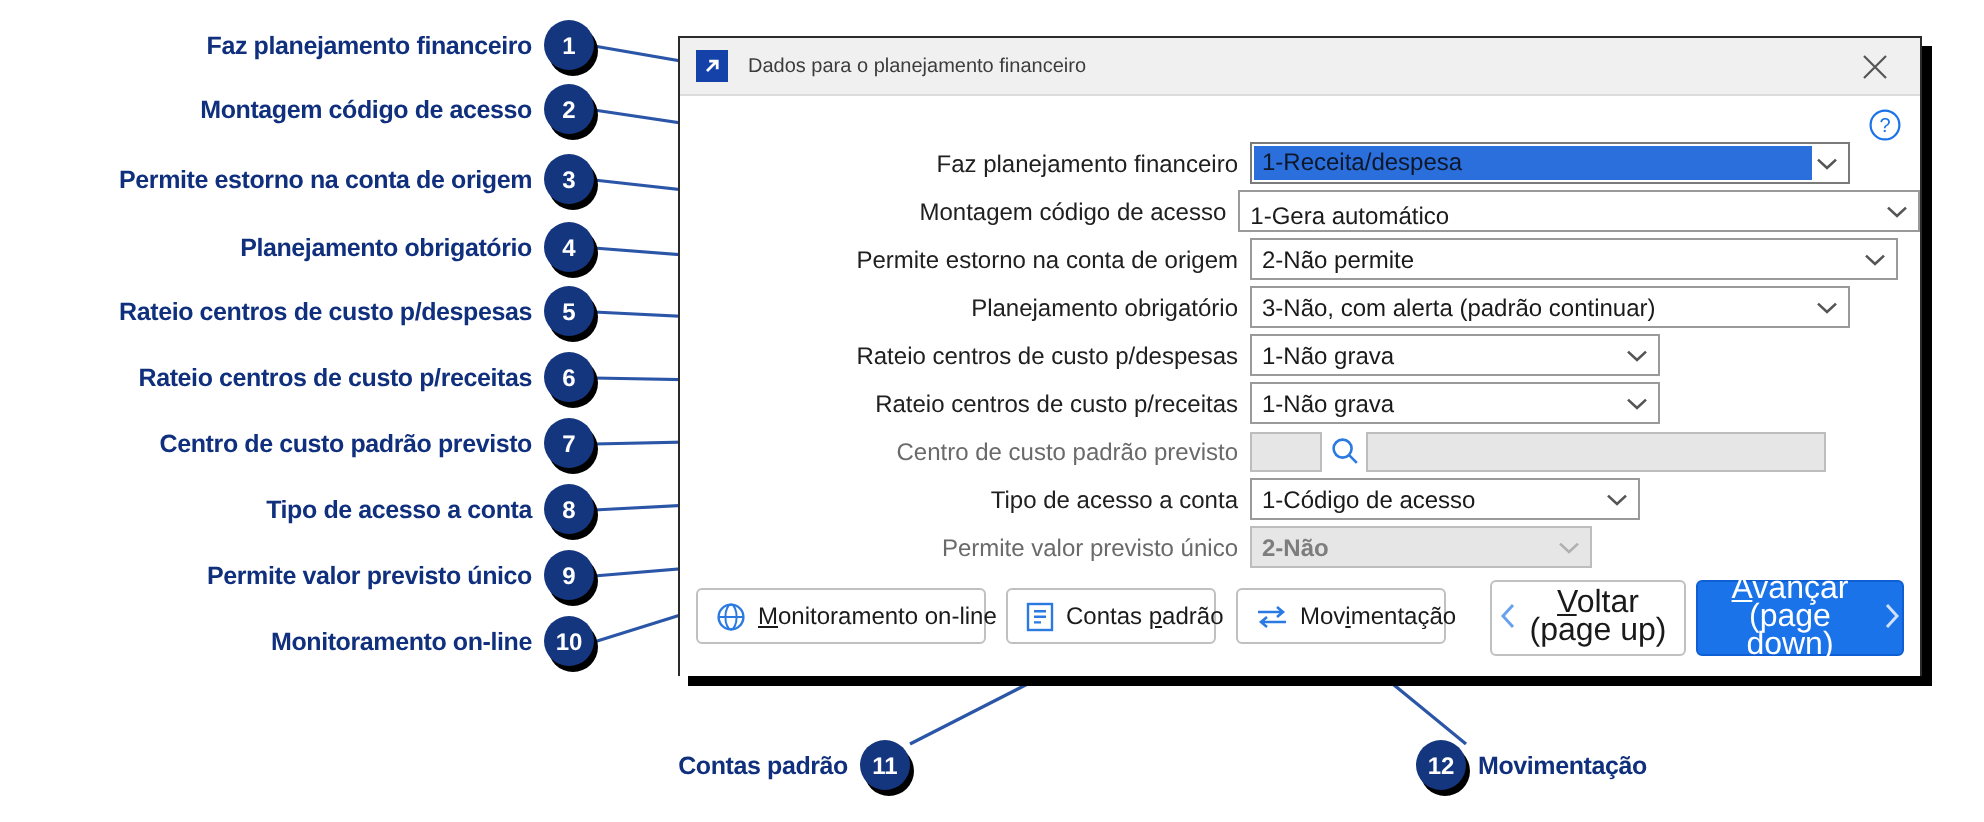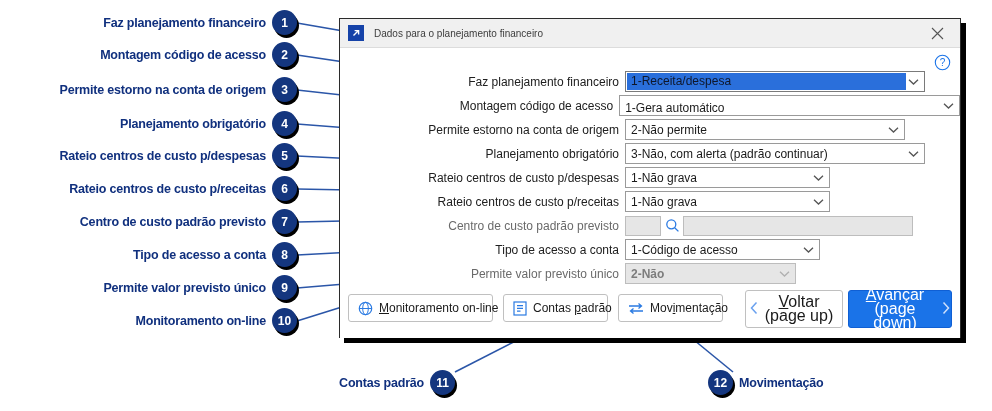--- a/index.html
+++ b/index.html
@@ -314,21 +314,21 @@
               <span class="val">1-Gera automático</span>
               <span class="chev">
                 <svg width="11" height="8" viewBox="0 0 11 8">
                   <path d="M1 1.8 L5.5 6 L10 1.8" stroke="#555555" stroke-width="1.3" fill="none"></path>
                 </svg>
               </span>
             </div>
           </div>
           <div class="field-row">
             <div class="field-label">Permite estorno na conta de origem</div>
-            <div class="combo" style="width: 280px;">
+            <div class="combo" style="width: 324px;">
               <span class="val">2-Não permite</span>
               <span class="chev">
                 <svg width="11" height="8" viewBox="0 0 11 8">
                   <path d="M1 1.8 L5.5 6 L10 1.8" stroke="#555555" stroke-width="1.3" fill="none"></path>
                 </svg>
               </span>
             </div>
           </div>
           <div class="field-row">
             <div class="field-label">Planejamento obrigatório</div>

